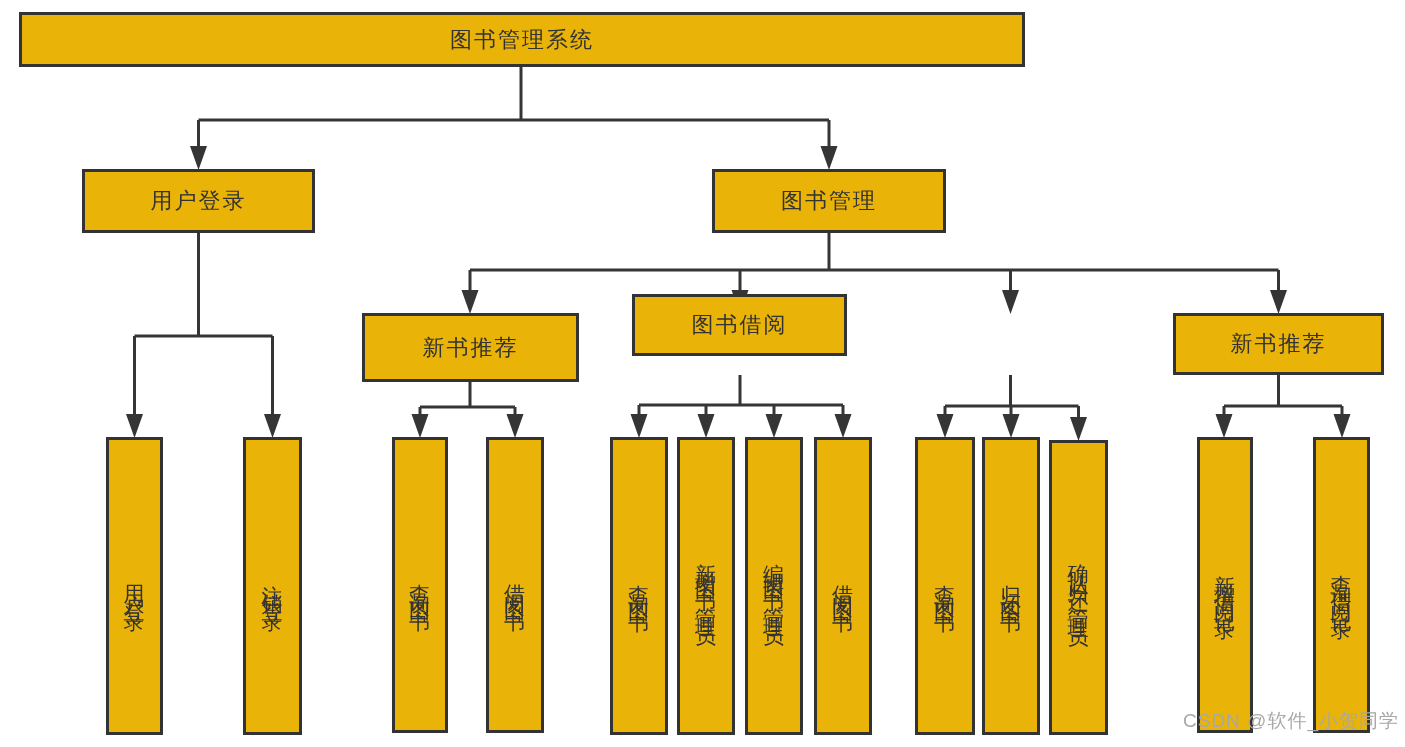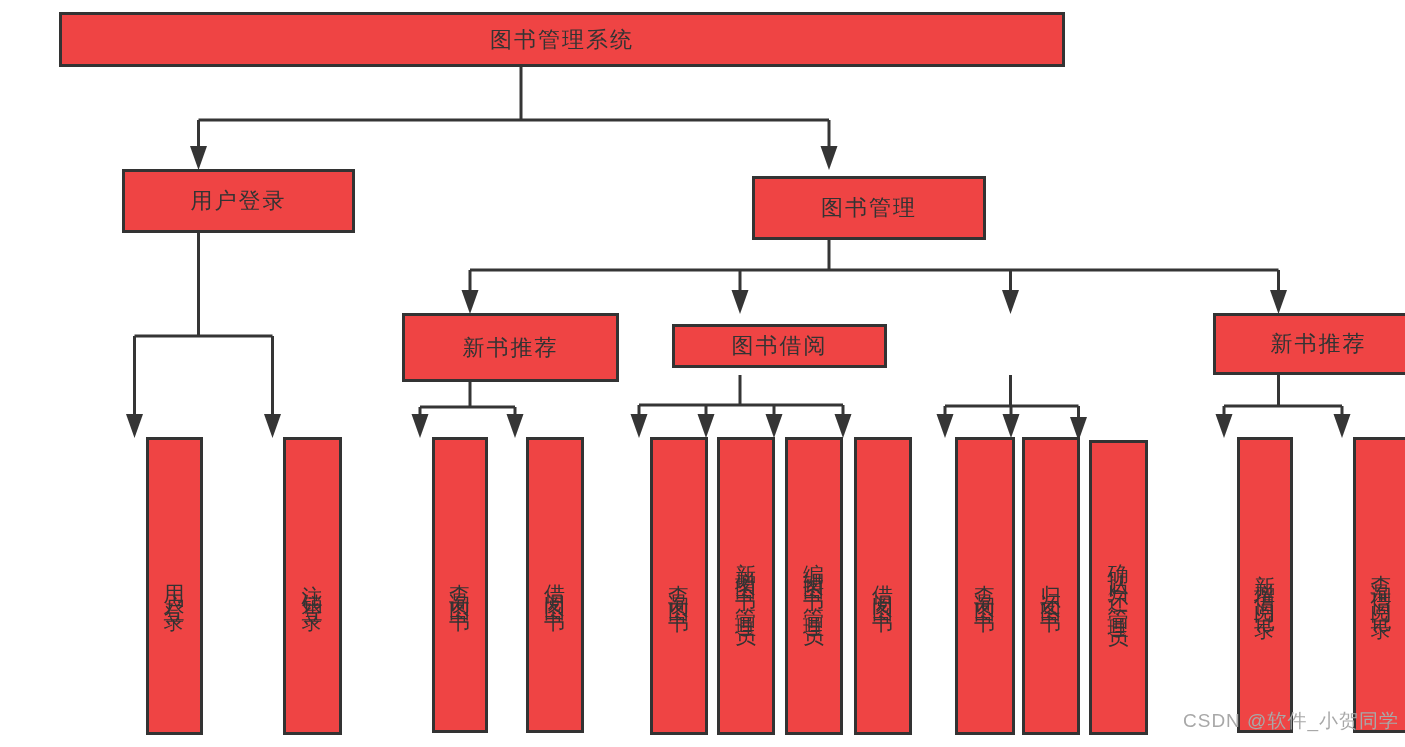--- a/index.html
+++ b/index.html
@@ -24,26 +24,25 @@
   }
   .canvas svg{
     position:absolute;
     left:0;top:0;
     width:1405px;height:747px;
   }
   .box{
     position:absolute;
     box-sizing:border-box;
     border:3px solid var(--box_border);
-    background:#ef4444;
+    background:#eab308;
     display:flex;
     align-items:center;
     justify-content:center;
     color:var(--text);
-    margin-left:40px;
   }
   .box.h{
     font-size:22px;
     letter-spacing:2px;
     white-space:nowrap;
   }
   .box.v{
     writing-mode:vertical-rl;
     text-orientation:mixed;
     font-size:21px;
@@ -116,24 +115,24 @@
       <polygon points="936.5,414 953.5,414 945,438" fill="#353535"></polygon>
       <polygon points="1002.5,414 1019.5,414 1011,438" fill="#353535"></polygon>
       <polygon points="1070,417 1087,417 1078.5,441" fill="#353535"></polygon>
       <polygon points="1215.5,414 1232.5,414 1224,438" fill="#353535"></polygon>
       <polygon points="1333.5,414 1350.5,414 1342,438" fill="#353535"></polygon>
     </svg>
 
   <div class="box h" style="left:19px;top:12px;width:1006px;height:55px">图书管理系统</div>
 
   <div class="box h" style="left:82px;top:169px;width:233px;height:64px">用户登录</div>
-  <div class="box h" style="left:712px;top:176px;width:234px;height:64px">图书管理</div>
+  <div class="box h" style="left:712px;top:169px;width:234px;height:64px">图书管理</div>
 
   <div class="box h" style="left:362px;top:313px;width:217px;height:69px">新书推荐</div>
-  <div class="box h" style="left:632px;top:324px;width:215px;height:44px">图书借阅</div>
+  <div class="box h" style="left:632px;top:294px;width:215px;height:62px">图书借阅</div>
   <div class="box h" style="left:1173px;top:313px;width:211px;height:62px">新书推荐</div>
 
   <div class="box v" style="left:106px;top:437px;width:57px;height:298px">用户登录</div>
   <div class="box v" style="left:243px;top:437px;width:59px;height:298px">注销登录</div>
 
   <div class="box v" style="left:392px;top:437px;width:56px;height:296px">查询图书</div>
   <div class="box v" style="left:486px;top:437px;width:58px;height:296px">借阅图书</div>
 
   <div class="box v" style="left:610px;top:437px;width:58px;height:298px">查询图书</div>
   <div class="box v" style="left:677px;top:437px;width:58px;height:298px">新增图书（管理员）</div>

